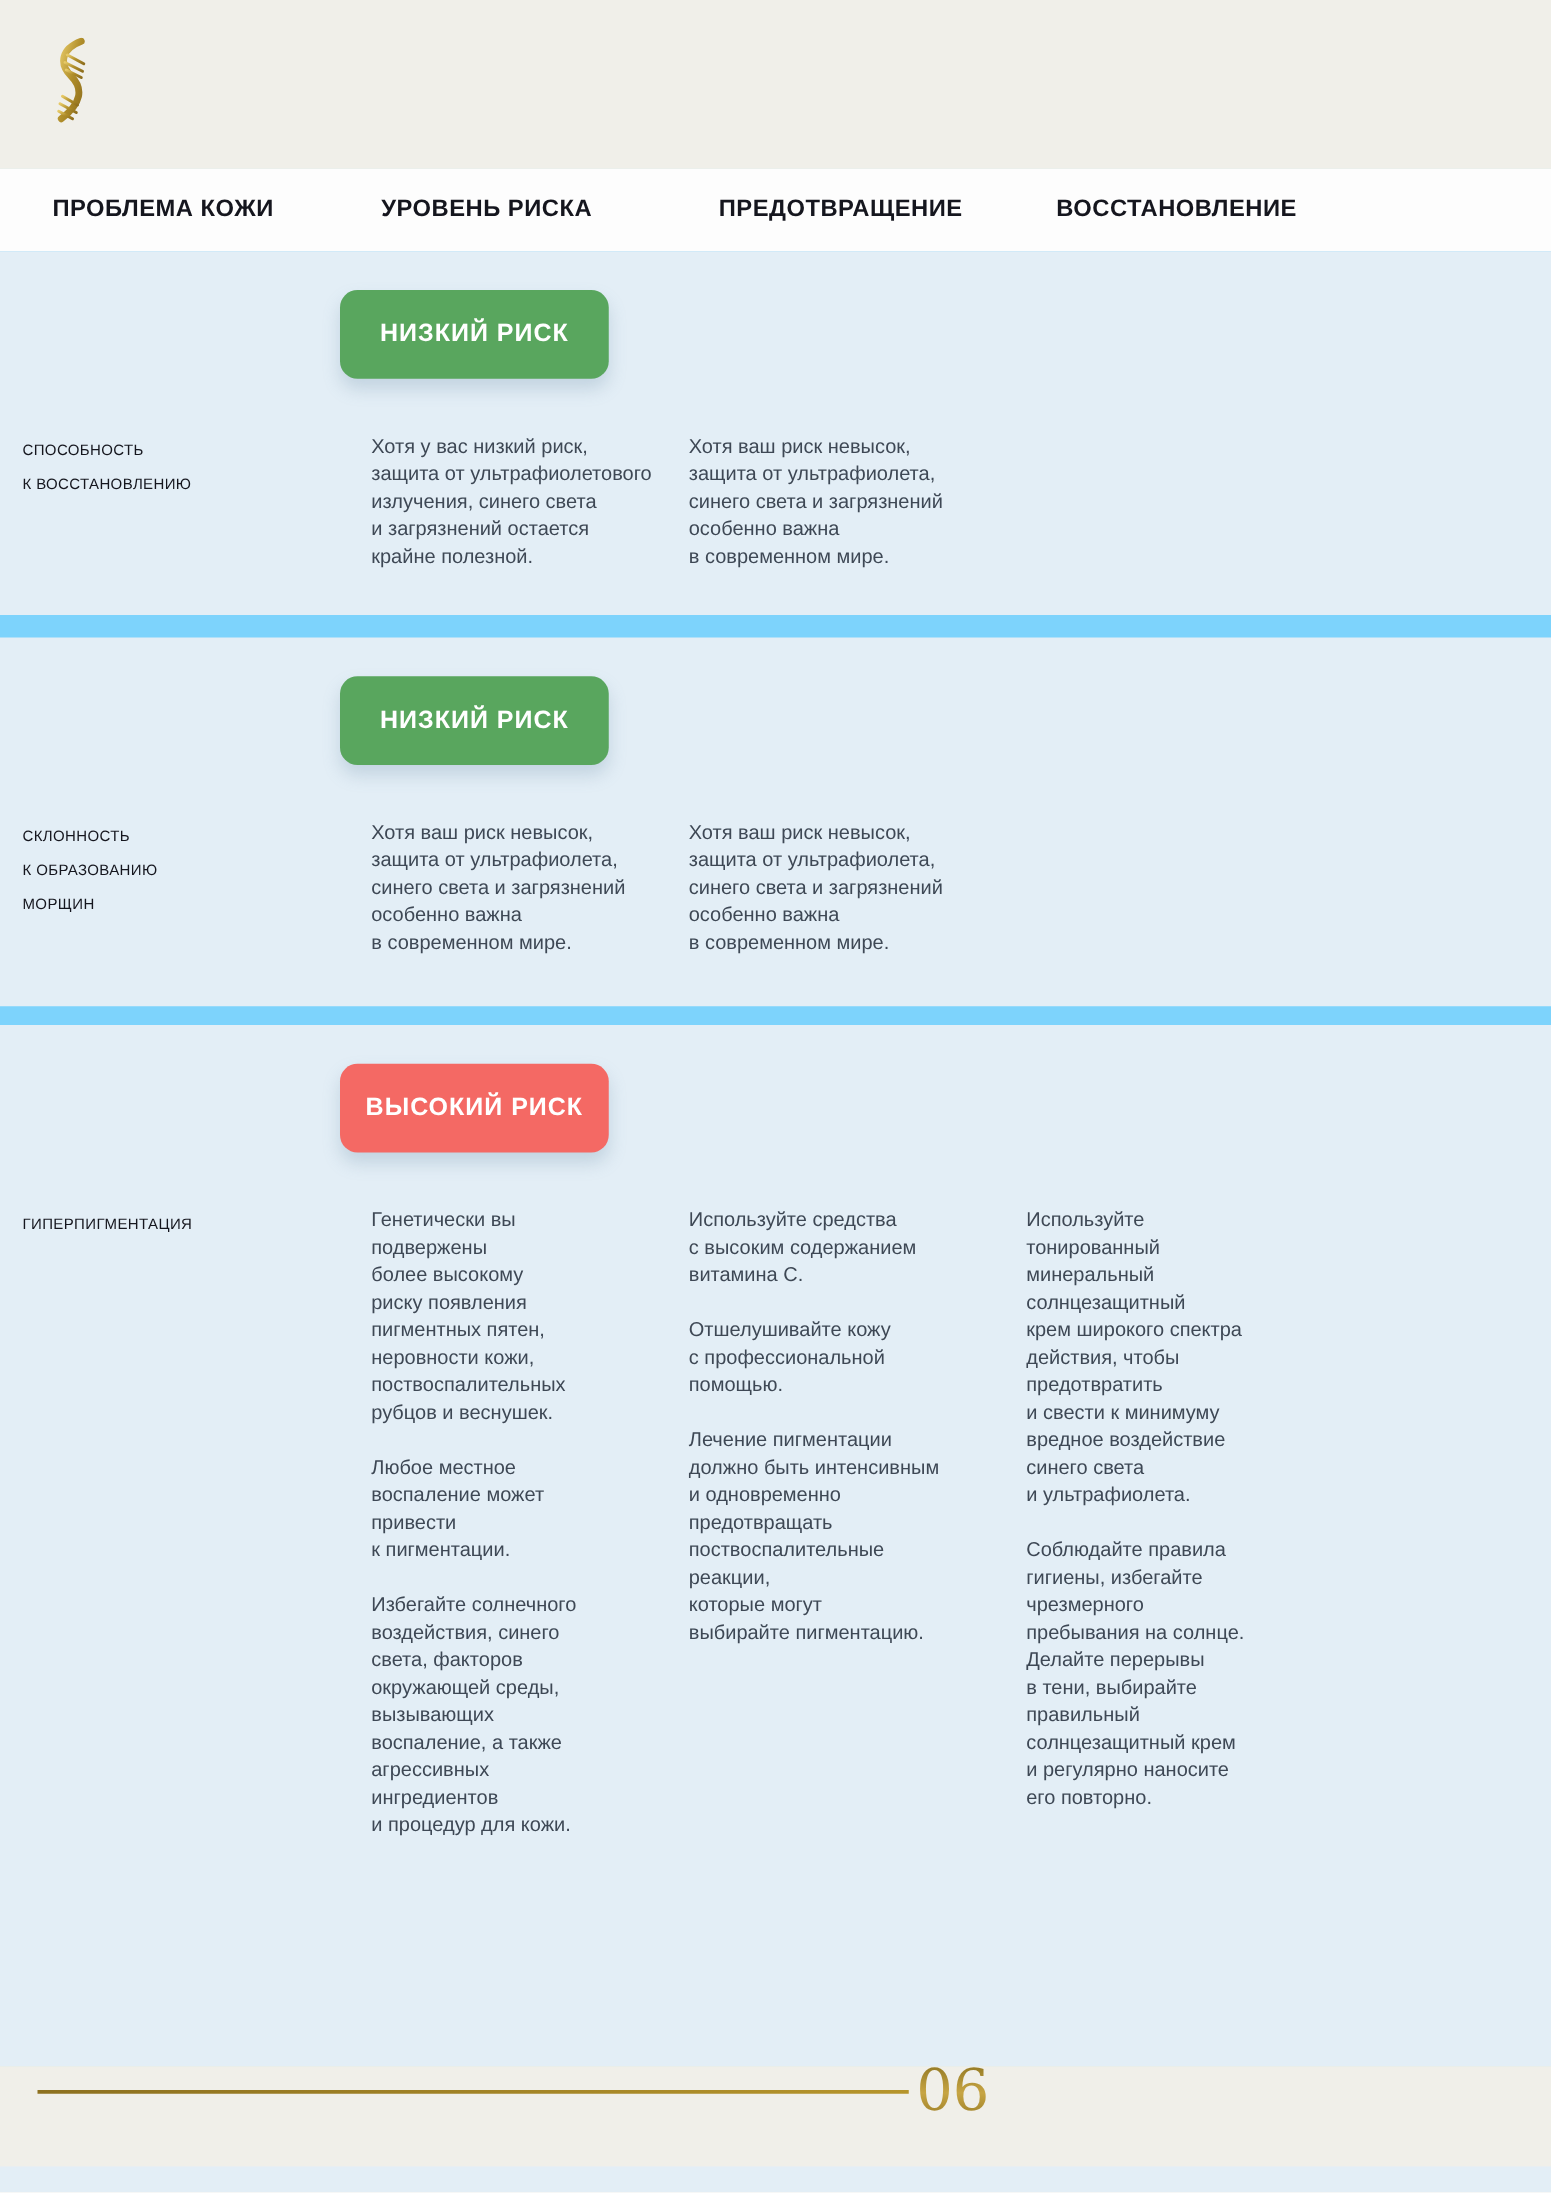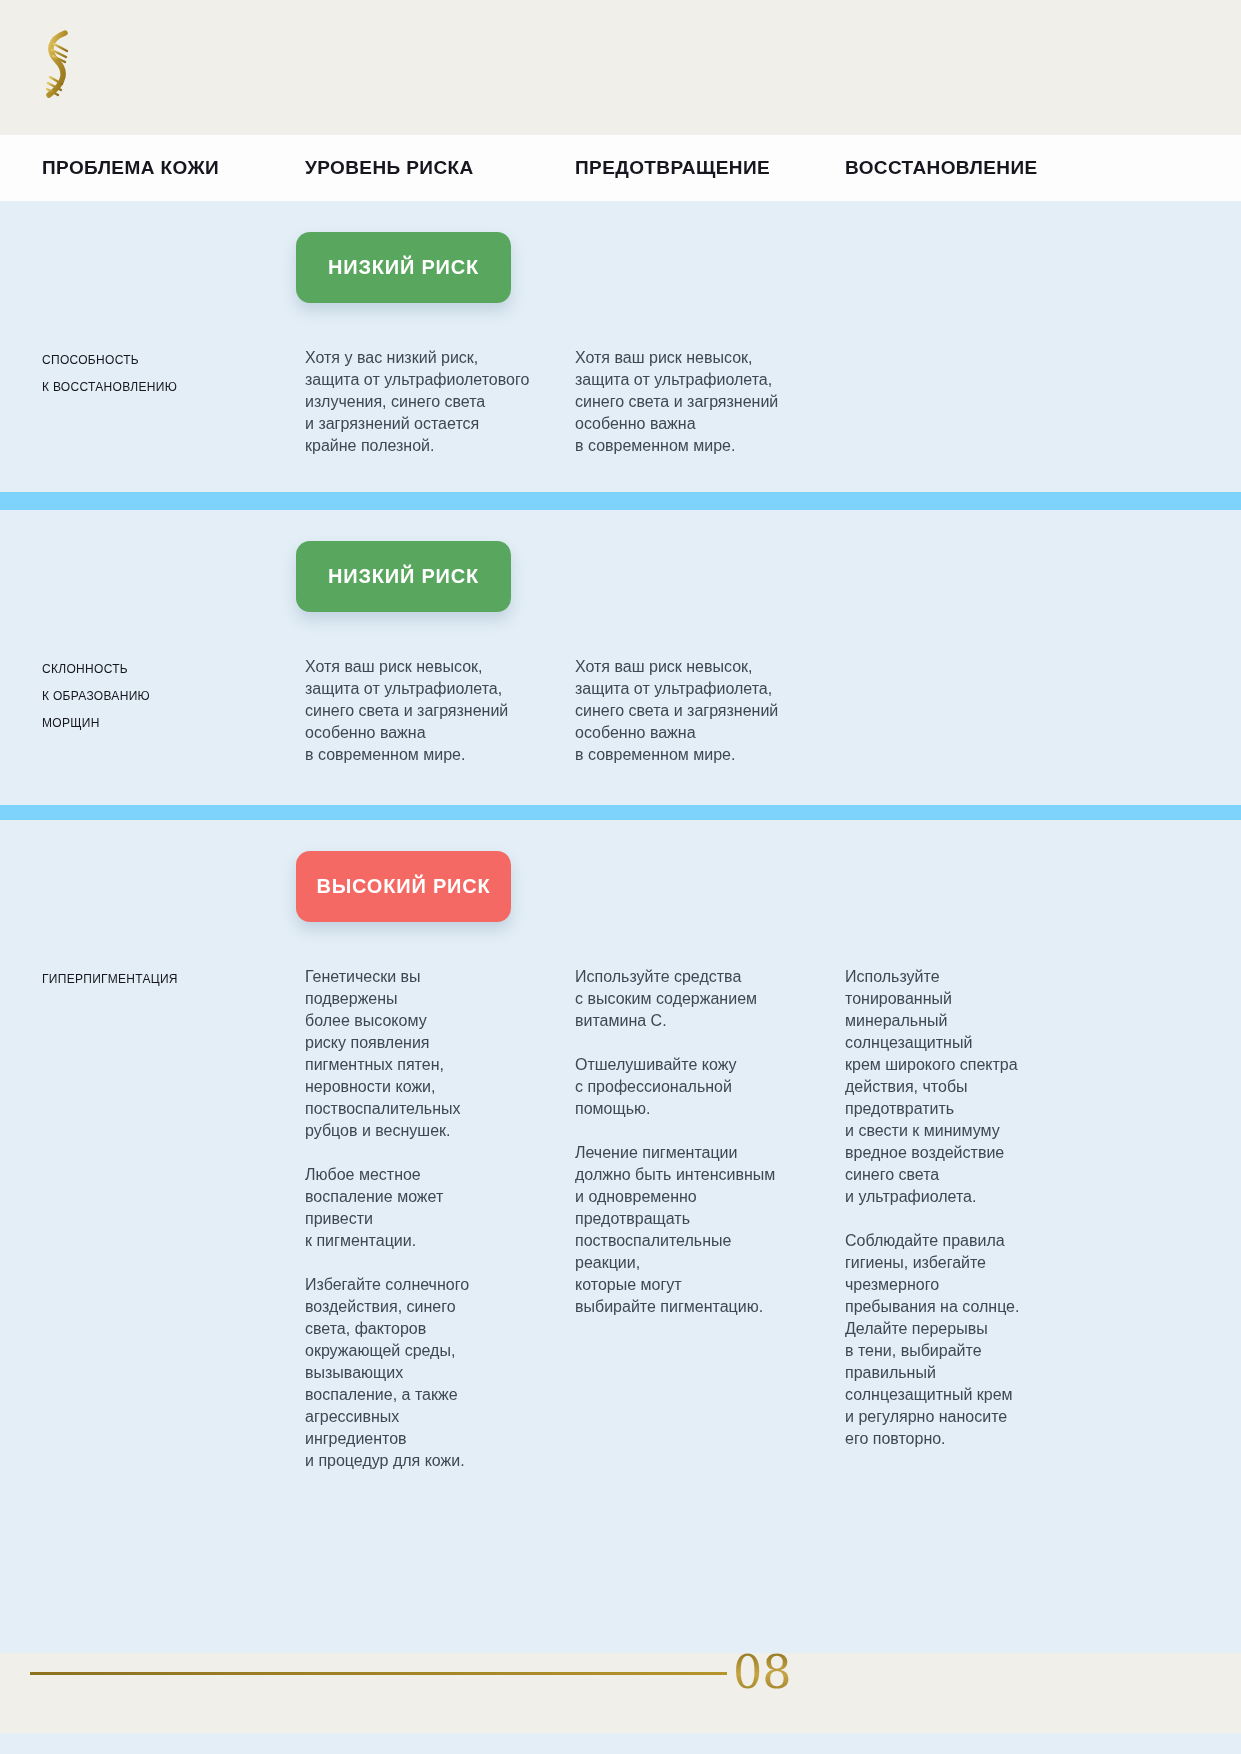--- a/index.html
+++ b/index.html
@@ -33,21 +33,21 @@
   .table-header .th{
     font-size:19px;font-weight:800;letter-spacing:.4px;
     color:var(--text-dark);text-transform:uppercase;
   }
   
   .card{
     background:var(--card-blue);
     display:grid;
     grid-template-columns:263px 270px 270px 312px;
     grid-template-rows:146px auto;
-    padding-left:42px;padding-right:44px;
+    padding-left:18px;padding-right:44px;
   }
   .card.h1{height:291px;margin-bottom:18px;}
   .card.h2{height:295px;margin-bottom:15px;}
   .card.h3{height:833px;}
   .badge{
     grid-column:2;grid-row:1;
     width:215px;height:71px;margin-top:31px;margin-left:-9px;
     border-radius:14px;
     display:flex;align-items:center;justify-content:center;
     color:#fff;font-size:20px;font-weight:700;letter-spacing:.8px;
@@ -59,21 +59,21 @@
   .problem-cell{grid-column:1;grid-row:2;}
   .problem-title{
     font-size:12px;font-weight:400;color:var(--text-dark);
     line-height:27px;letter-spacing:.3px;white-space:pre-line;
     text-transform:uppercase;
   }
   .body-text{
     font-size:16px;color:var(--text-body);
     line-height:22px;white-space:pre-line;
   }
-  .cell-risk-note{grid-column:2;grid-row:2;}
+  .cell-risk-note{grid-column:2;grid-row:2;margin-left:16px;}
   .cell-prevention{grid-column:3;grid-row:2;}
   .cell-restoration{grid-column:4;grid-row:2;}
   
   .footer{height:80px;position:relative;background:var(--cream);}
   .gold-line{
     position:absolute;left:30px;top:19px;width:697px;height:3px;
     background:linear-gradient(90deg,#8d7120,#b6952c);
   }
   .page-number{
     position:absolute;left:733px;top:-4px;
@@ -241,17 +241,17 @@
 солнцезащитный крем
 и регулярно наносите
 его повторно.</p>
       </div>
     </section>
 
   </div>
 
   <div class="footer">
     <div class="gold-line"></div>
-    <div class="page-number">08</div>
+    <div class="page-number">06</div>
   </div>
   <div class="bottom-strip"></div>
 
 </div>
 
 </body></html>

